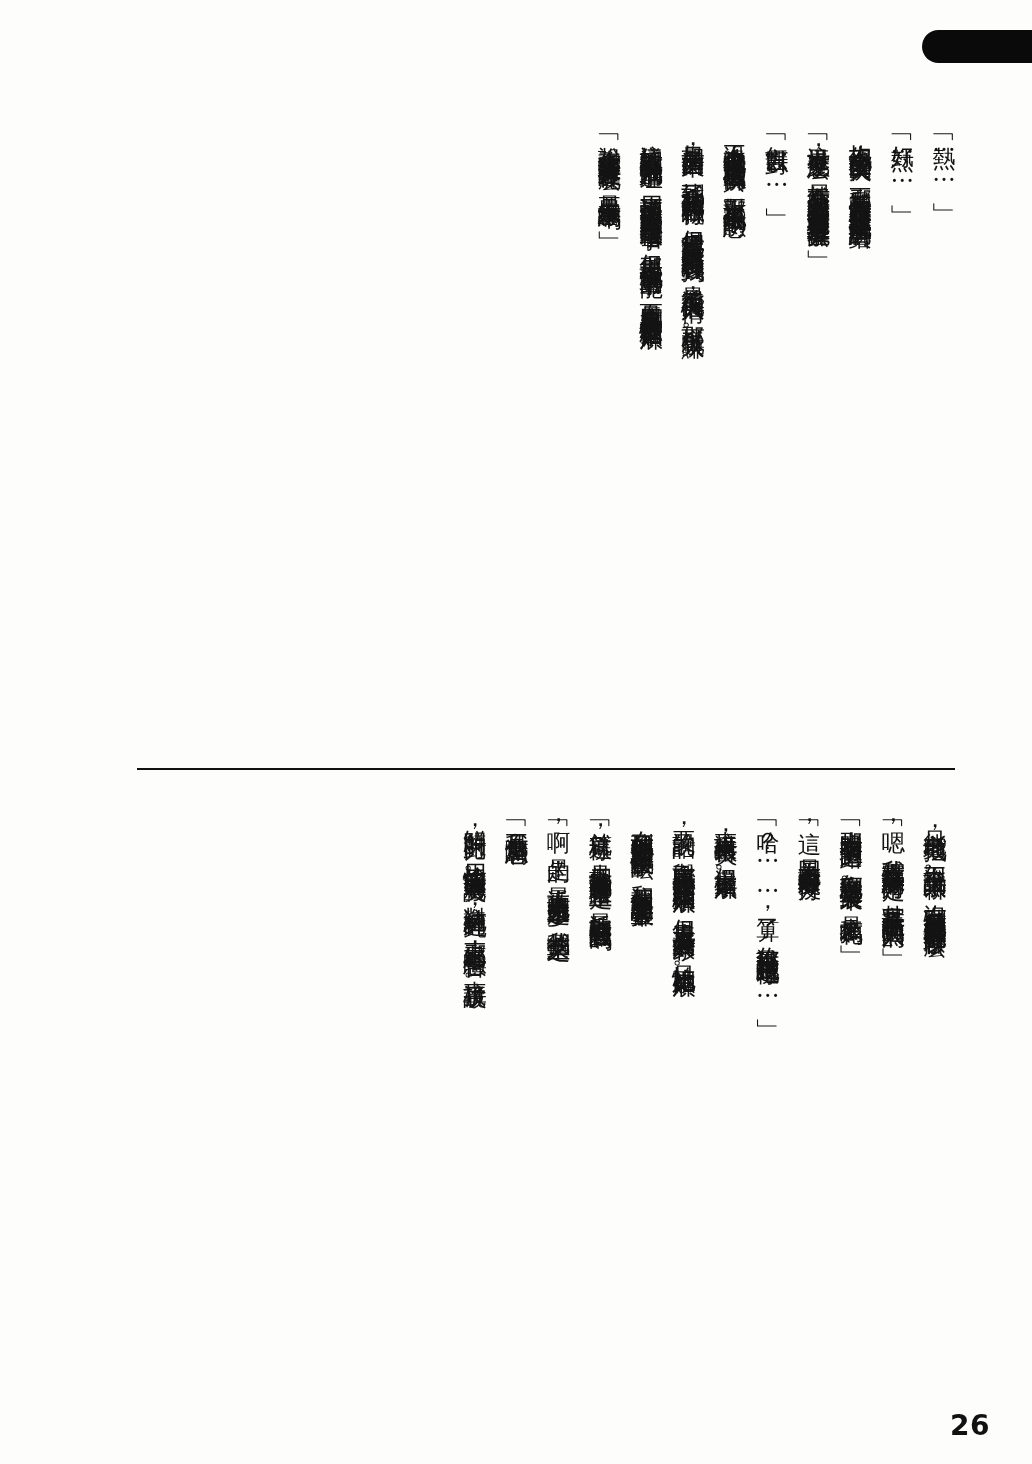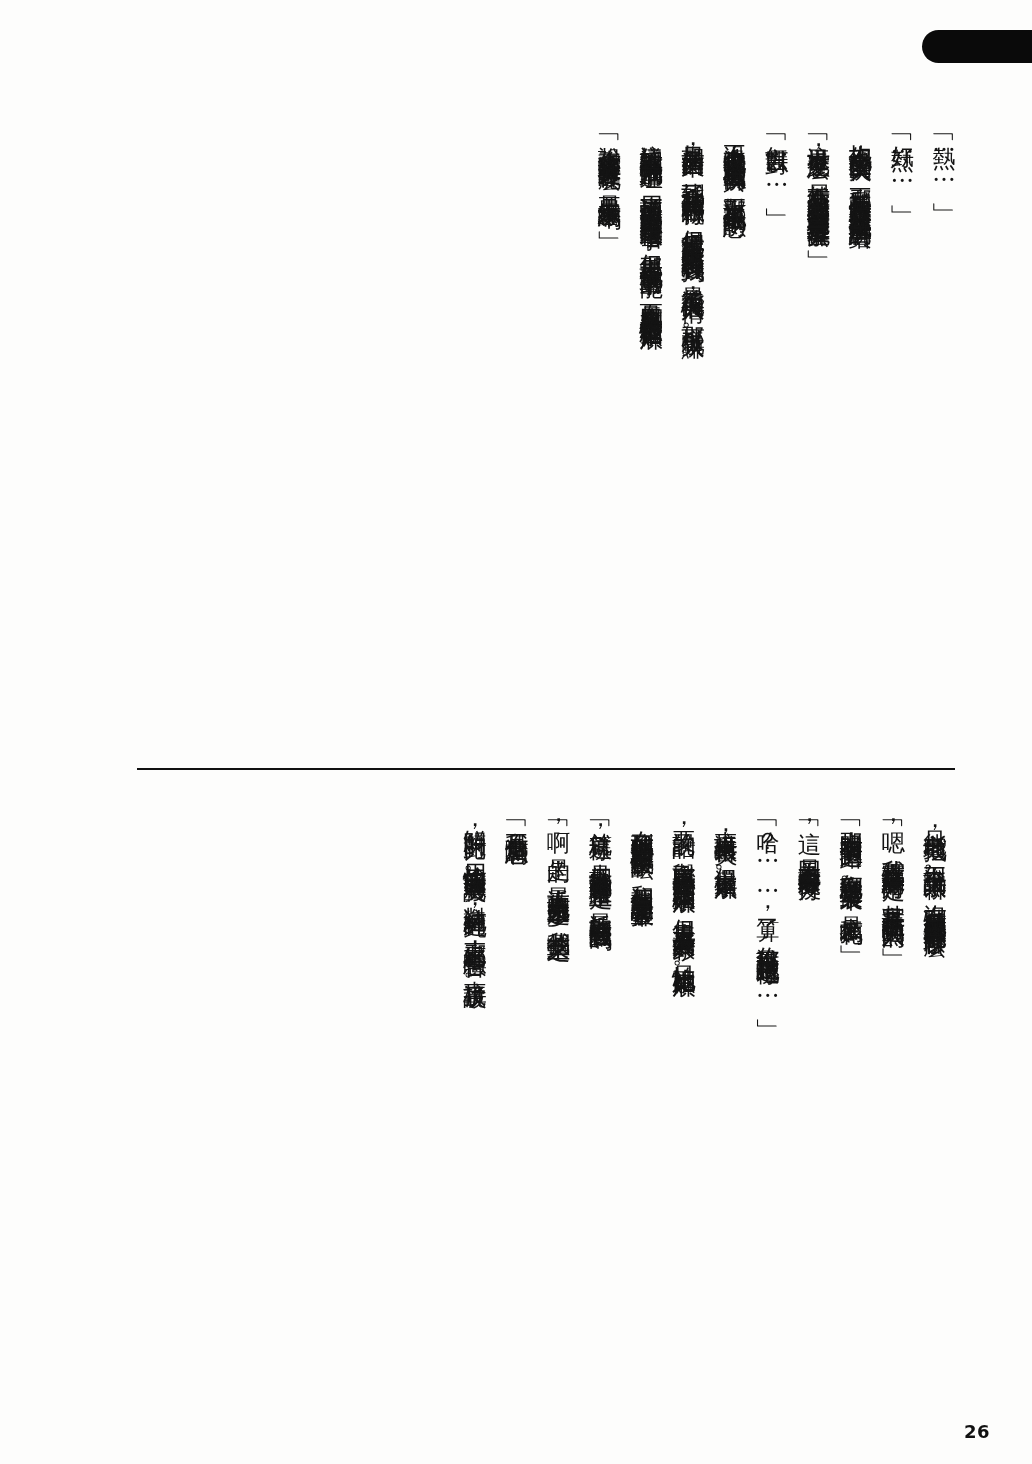--- a/index.html
+++ b/index.html
@@ -72,21 +72,21 @@
     height: 600px;
   }
 
   
   .folio {
     position: absolute;
     right: 42px;
     bottom: 22px;
     font-family: "DejaVu Sans", "Liberation Sans", sans-serif;
     font-weight: 700;
-    font-size: 18px;
+    font-size: 28px;
     letter-spacing: 0.5px;
     color: #111111;
   }
 </style>
 </head>
 <body>
 
 <div id="page">
 
   <div class="edge-marker"></div>

